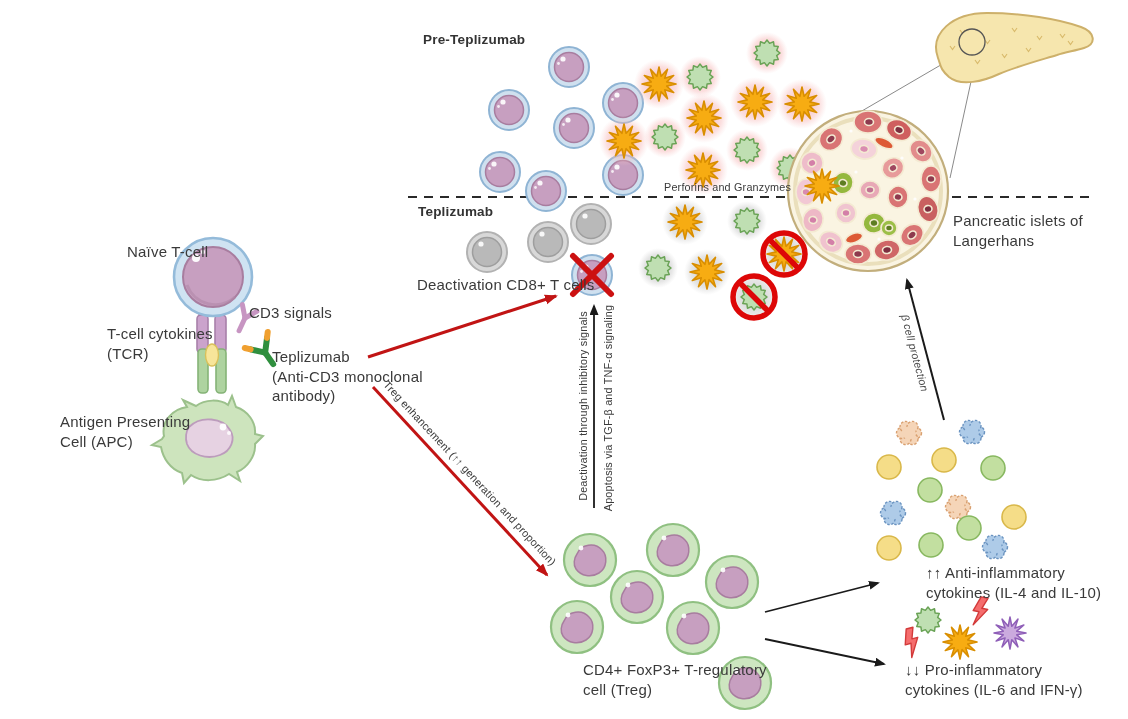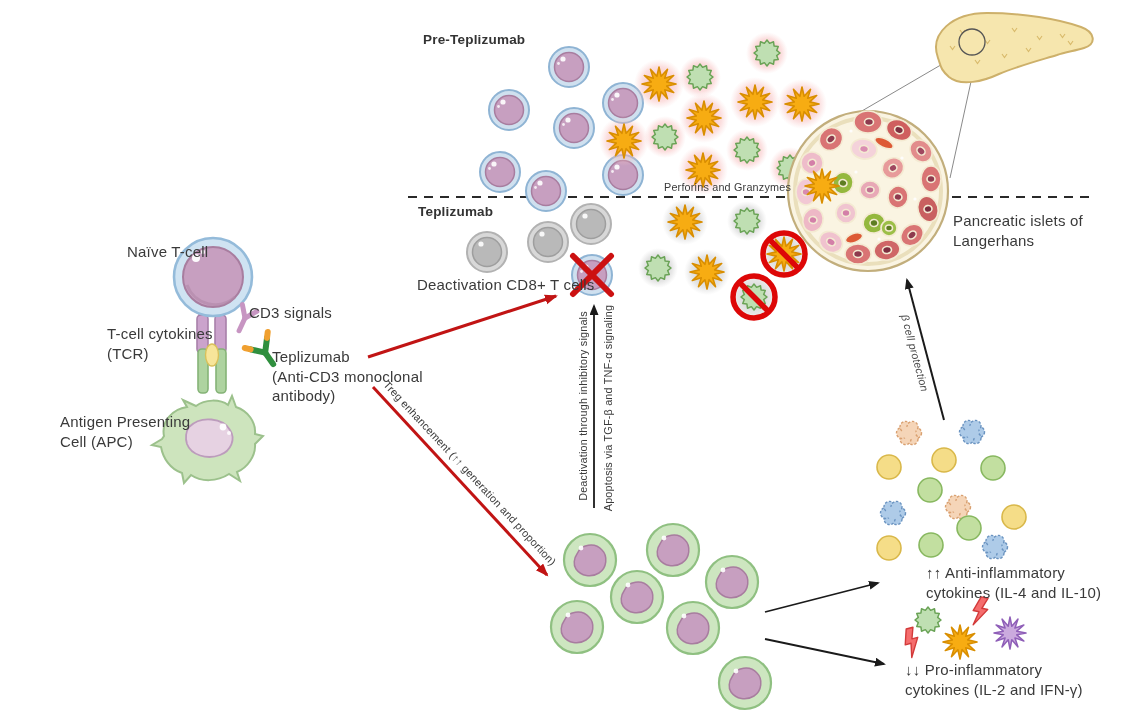--- a/index.html
+++ b/index.html
@@ -365,23 +365,25 @@
 <div class="lbl" style="left:272px;top:347px;">Teplizumab
 (Anti-CD3 monoclonal
 antibody)</div>
 <div class="lbl" style="left:60px;top:412px;">Antigen Presenting
 Cell (APC)</div>
 
 <div class="lbl" style="left:417px;top:275px;">Deactivation CD8+ T cells</div>
 <div class="lbl small" style="left:664px;top:180px;">Perforins and Granzymes</div>
 <div class="lbl" style="left:953px;top:211px;">Pancreatic islets of
 Langerhans</div>
+<div class="lbl" style="left:583px;top:660px;">CD4+ FoxP3+ T-regulatory
+cell (Treg)</div>
 <div class="lbl" style="left:903px;top:563px;margin-left:23px;">↑↑ Anti-inflammatory
 cytokines (IL-4 and IL-10)</div>
 <div class="lbl" style="left:905px;top:660px;">↓↓ Pro-inflammatory
-cytokines (IL-2 and IFN-γ)</div>
+cytokines (IL-6 and IFN-γ)</div>
 
 <div class="lbl rot small" style="left:483px;top:399px;width:200px;transform:rotate(-90deg);">Deactivation through inhibitory signals</div>
 <div class="lbl rot small" style="left:503px;top:401px;width:210px;transform:rotate(-90deg);">Apoptosis via TGF-β and TNF-α signaling</div>
 <div class="lbl rot small" style="left:345px;top:466px;width:250px;transform:rotate(47deg);">Treg enhancement (↑↑ generation and proportion)</div>
 <div class="lbl rot gray-it" style="left:860px;top:346px;width:110px;transform:rotate(75deg);">β cell protection</div>
 
 </div>
 
 </body></html>

